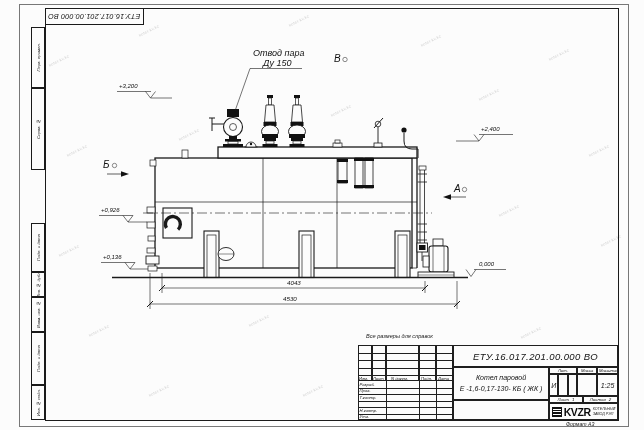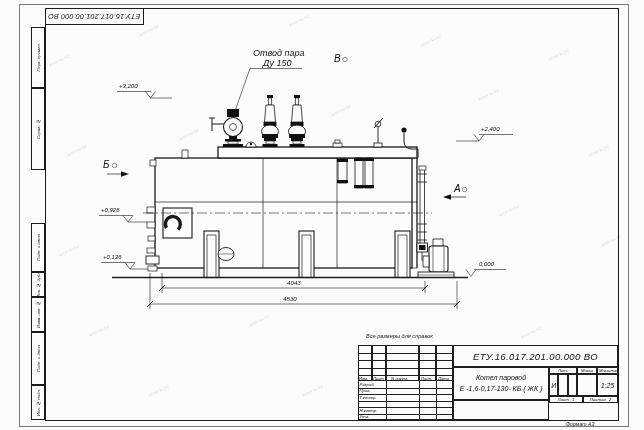--- a/index.html
+++ b/index.html
@@ -395,17 +395,25 @@
 
     <div class="cell listrow" style="left:191px;top:51px;width:34px;height:7px;">
       <span>Лист</span>
       <span>1</span>
     </div>
     <div class="cell listrow" style="left:225px;top:51px;width:35px;height:7px;">
       <span>Листов</span>
       <span>2</span>
     </div>
 
+    <div class="cell logo-cell" style="left:191px;top:58px;width:69px;height:17px;">
+      <span class="emblem"></span>
+      <span class="kvzr">KVZR</span>
+      <span class="logo-cap">
+        <span style="display:block;">КОТЕЛЬНЫЙ</span>
+        <span style="display:block;">ЗАВОД РЭП</span>
+      </span>
+    </div>
   </div>
 
   <div class="abs formatnote">Формат А3</div>
 
 </div>
 
 </body></html>

